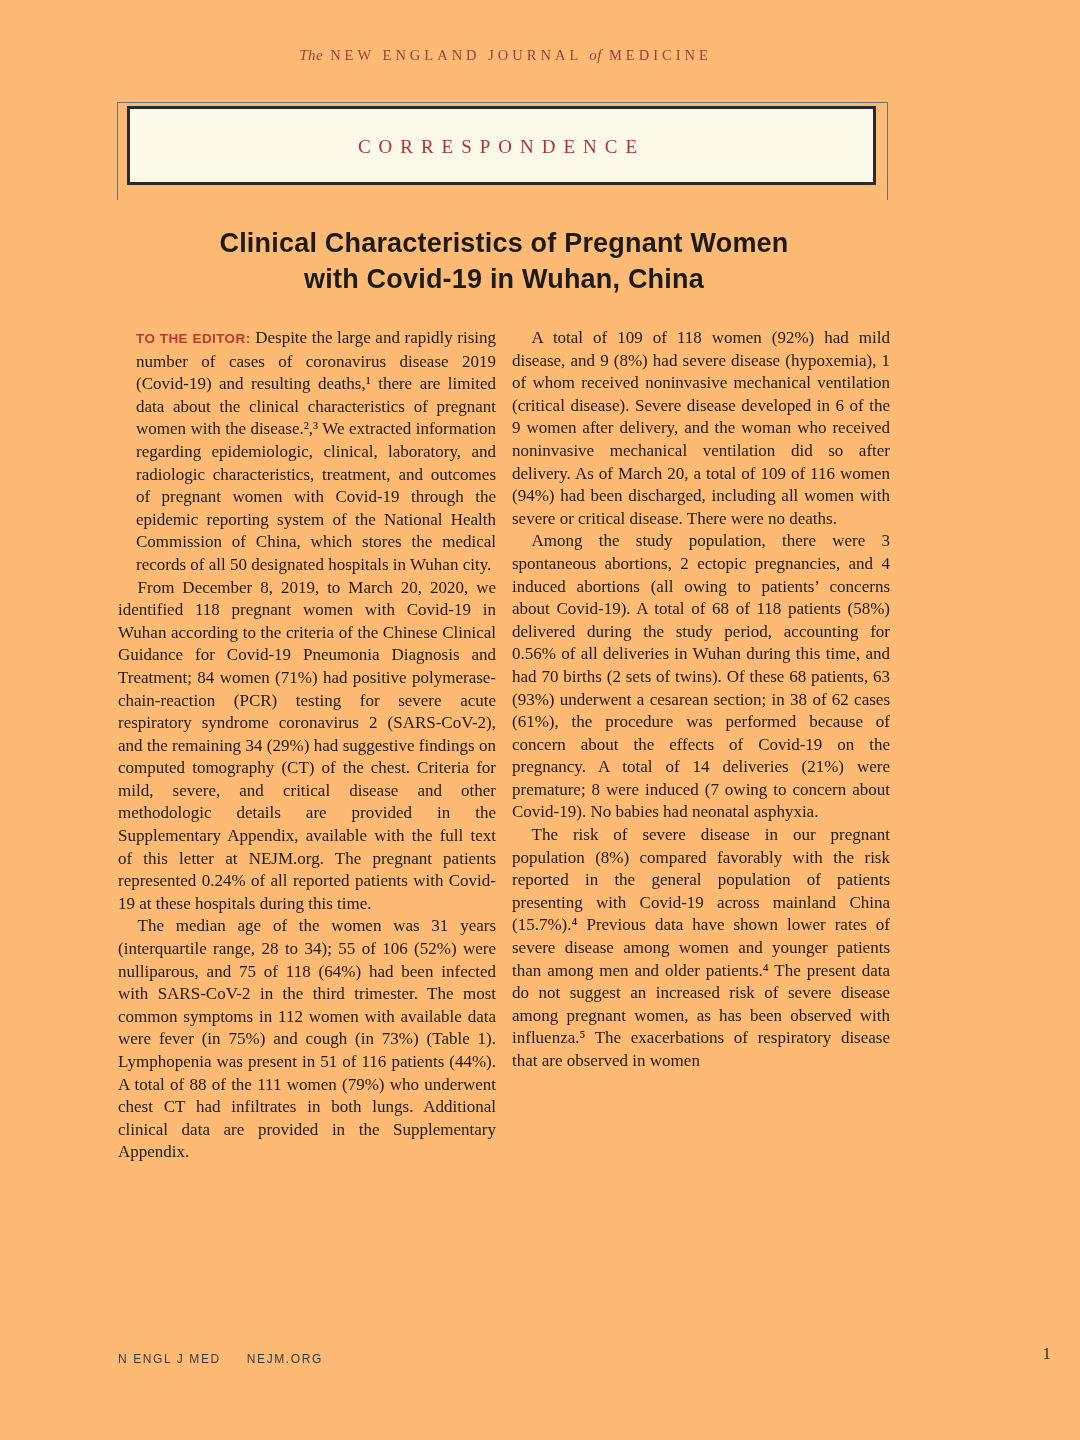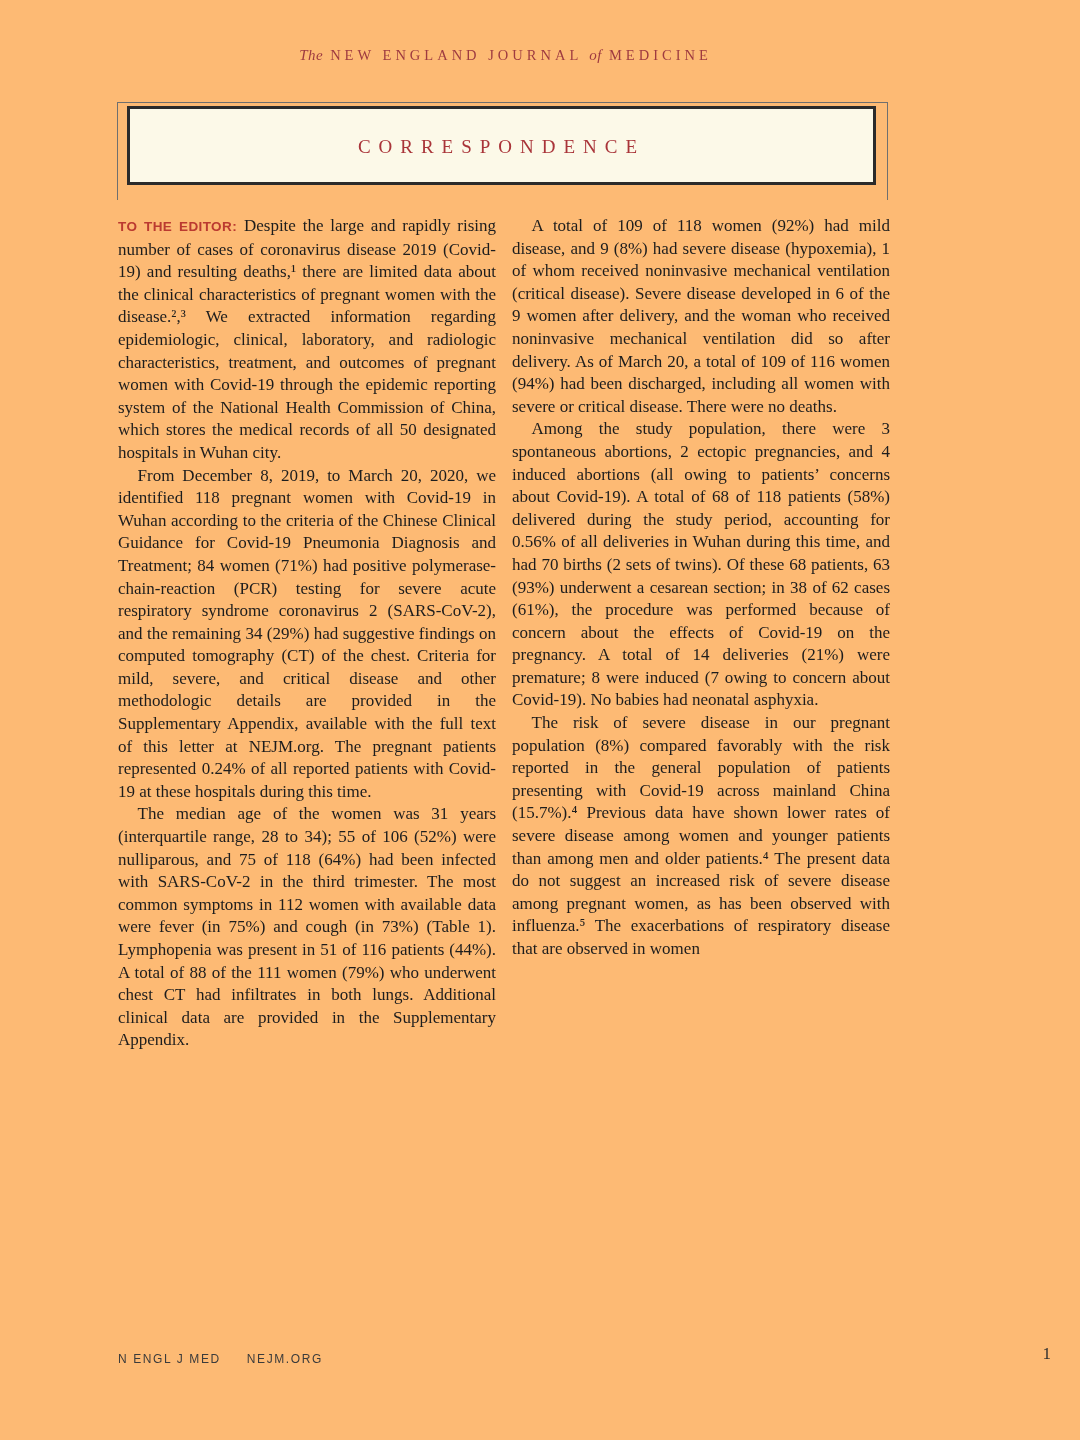--- a/index.html
+++ b/index.html
@@ -48,21 +48,21 @@
   .columns { margin-top: 30px; display: flex; gap: 16px; }
   .col { width: 378px; }
   .col p {
     margin: 0;
     font-size: 17px; line-height: 22.6px;
     text-align: justify;
     color: var(--ink, #1d1d1d);
     text-indent: 1.15em;
     hyphens: auto; -webkit-hyphens: auto;
   }
-  .col p.no-indent { text-indent: 0; }
+  .col p.no-indent { text-indent: 0; margin-left: 18px; }
   .lead-in {
     font-family: "Liberation Sans", sans-serif;
     font-weight: bold;
     font-size: 13.5px;
     letter-spacing: 0.4px;
     color: var(--lead_red, #bb3a30);
     text-transform: uppercase;
   }
 
   
@@ -93,20 +93,24 @@
       <span class="mh-caps">MEDICINE</span>
     </div>
 
     <div class="corr-wrap">
       <div class="corr-outer"></div>
       <div class="corr-box">
         <span class="corr-text">CORRESPONDENCE</span>
       </div>
     </div>
 
+    <h1 class="title">
+      <span>Clinical Characteristics of Pregnant Women</span><br>
+      <span>with Covid-19 in Wuhan, China</span>
+    </h1>
 
     <div class="columns">
       <div class="col">
         <p class="no-indent">
           <span class="lead-in">To the Editor:</span>
           <span>Despite the large and rapidly rising number of cases of coronavirus disease 2019 (Covid-19) and resulting deaths,¹ there are limited data about the clinical characteristics of pregnant women with the disease.²,³ We extracted information regarding epidemiologic, clinical, laboratory, and radiologic characteristics, treatment, and outcomes of pregnant women with Covid-19 through the epidemic reporting system of the National Health Commission of China, which stores the medical records of all 50 designated hospitals in Wuhan city.</span>
         </p>
         <p>From December 8, 2019, to March 20, 2020, we identified 118 pregnant women with Covid-19 in Wuhan according to the criteria of the Chinese Clinical Guidance for Covid-19 Pneumonia Diagnosis and Treatment; 84 women (71%) had positive polymerase-chain-reaction (PCR) testing for severe acute respiratory syndrome coronavirus 2 (SARS-CoV-2), and the remaining 34 (29%) had suggestive findings on computed tomography (CT) of the chest. Criteria for mild, severe, and critical disease and other methodologic details are provided in the Supplementary Appendix, available with the full text of this letter at NEJM.org. The pregnant patients represented 0.24% of all reported patients with Covid-19 at these hospitals during this time.</p>
         <p>The median age of the women was 31 years (interquartile range, 28 to 34); 55 of 106 (52%) were nulliparous, and 75 of 118 (64%) had been infected with SARS-CoV-2 in the third trimester. The most common symptoms in 112 women with available data were fever (in 75%) and cough (in 73%) (Table 1). Lymphopenia was present in 51 of 116 patients (44%). A total of 88 of the 111 women (79%) who underwent chest CT had infiltrates in both lungs. Additional clinical data are provided in the Supplementary Appendix.</p>
       </div>

